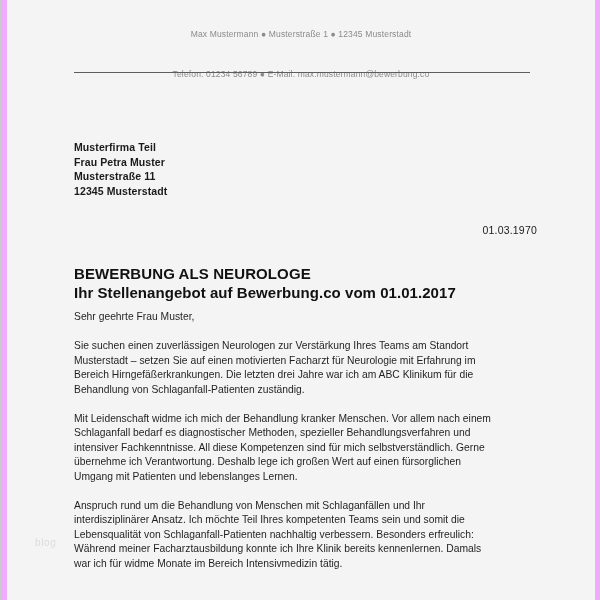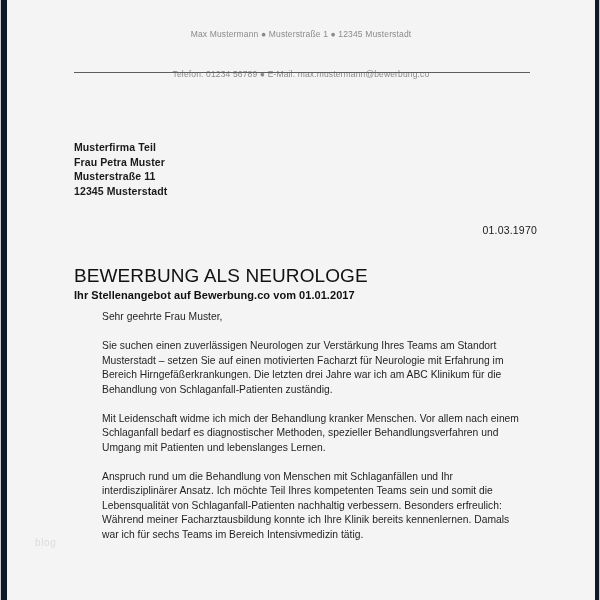--- a/index.html
+++ b/index.html
@@ -12,21 +12,21 @@
     overflow: hidden;
     background: #ffffff;
     font-family: "Liberation Sans", sans-serif;
   }
 
   
   .canvas {
     position: relative;
     width: 600px;
     height: 600px;
-    background: #0f172a;
+    background: #f0abfc;
     box-sizing: border-box;
     border-left: 1px solid #c9c9c9;
     border-right: 1px solid #c9c9c9;
     overflow: hidden;
   }
 
   
   .sheet {
     position: absolute;
     left: 6px;
@@ -87,46 +87,45 @@
     letter-spacing: 0.2px;
   }
 
   
   .subject {
     position: absolute;
     left: 67px;
     top: 265px;
   }
   .subject-title {
-    font-size: 19px;
-    font-weight: normal;
+    font-size: 15px;
+    font-weight: bold;
     color: #111111;
     letter-spacing: 0.1px;
     line-height: 1.15;
   }
   .subject-sub {
-    font-size: 11px;
+    font-size: 15px;
     font-weight: bold;
     color: #111111;
     letter-spacing: 0.05px;
     margin-top: 2px;
     line-height: 1.2;
   }
 
   
   .body {
     position: absolute;
     left: 67px;
     top: 310px;
     width: 470px;
     font-size: 10.3px;
     color: #1f1f1f;
     line-height: 14.5px;
     letter-spacing: 0.01px;
-    margin-left: 28px;
   }
   .para {
     margin: 0 0 14.5px 0;
   }
   .para div {
     white-space: nowrap;
   }
 
   
   .watermark {
@@ -172,28 +171,30 @@
       <div class="" id="para-host">
           <div class="para">
             <div>Sie suchen einen zuverlässigen Neurologen zur Verstärkung Ihres Teams am Standort</div>
             <div>Musterstadt – setzen Sie auf einen motivierten Facharzt für Neurologie mit Erfahrung im</div>
             <div>Bereich Hirngefäßerkrankungen. Die letzten drei Jahre war ich am ABC Klinikum für die</div>
             <div>Behandlung von Schlaganfall-Patienten zuständig.</div>
           </div>
           <div class="para">
             <div>Mit Leidenschaft widme ich mich der Behandlung kranker Menschen. Vor allem nach einem</div>
             <div>Schlaganfall bedarf es diagnostischer Methoden, spezieller Behandlungsverfahren und</div>
+            <div>intensiver Fachkenntnisse. All diese Kompetenzen sind für mich selbstverständlich. Gerne</div>
+            <div>übernehme ich Verantwortung. Deshalb lege ich großen Wert auf einen fürsorglichen</div>
             <div>Umgang mit Patienten und lebenslanges Lernen.</div>
           </div>
           <div class="para">
             <div>Anspruch rund um die Behandlung von Menschen mit Schlaganfällen und Ihr</div>
             <div>interdisziplinärer Ansatz. Ich möchte Teil Ihres kompetenten Teams sein und somit die</div>
             <div>Lebensqualität von Schlaganfall-Patienten nachhaltig verbessern. Besonders erfreulich:</div>
             <div>Während meiner Facharztausbildung konnte ich Ihre Klinik bereits kennenlernen. Damals</div>
-            <div>war ich für sechs Teams im Bereich Intensivmedizin tätig.</div>
+            <div>war ich für widme Monate im Bereich Intensivmedizin tätig.</div>
           </div>
         </div>
     </div>
 
     <div class="watermark">blog</div>
 
   </div>
 </div>
 
 </body></html>

